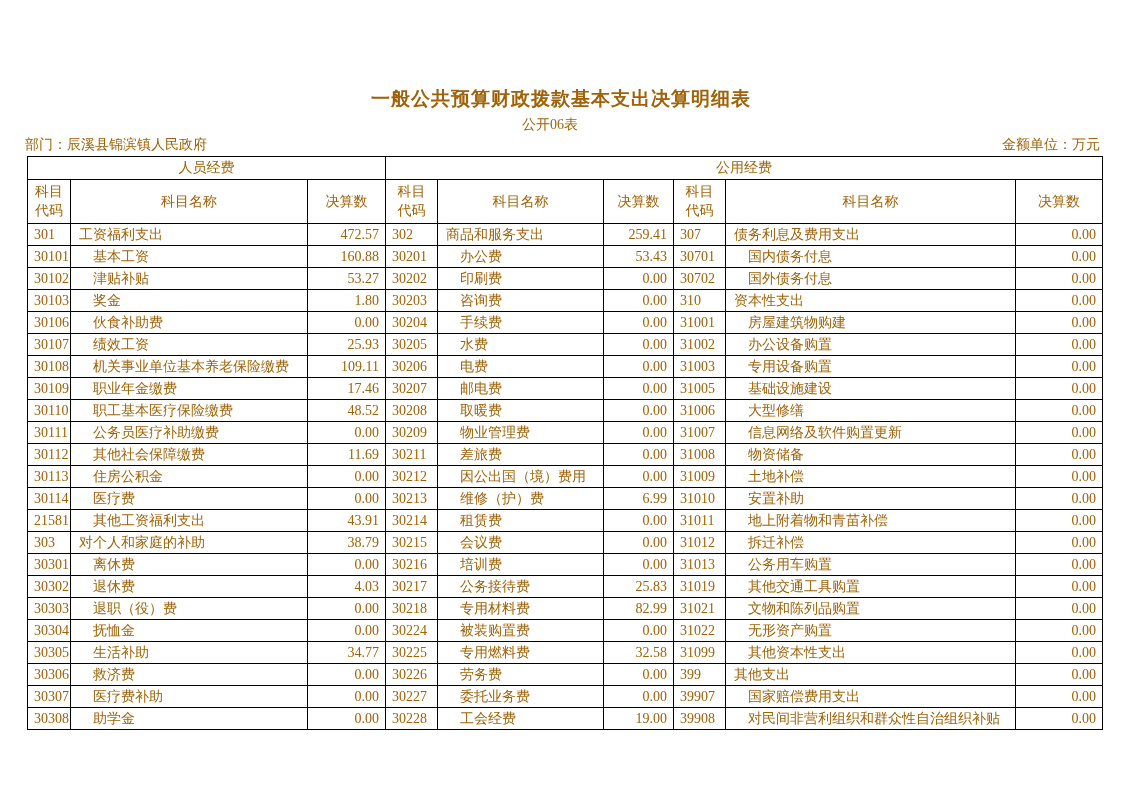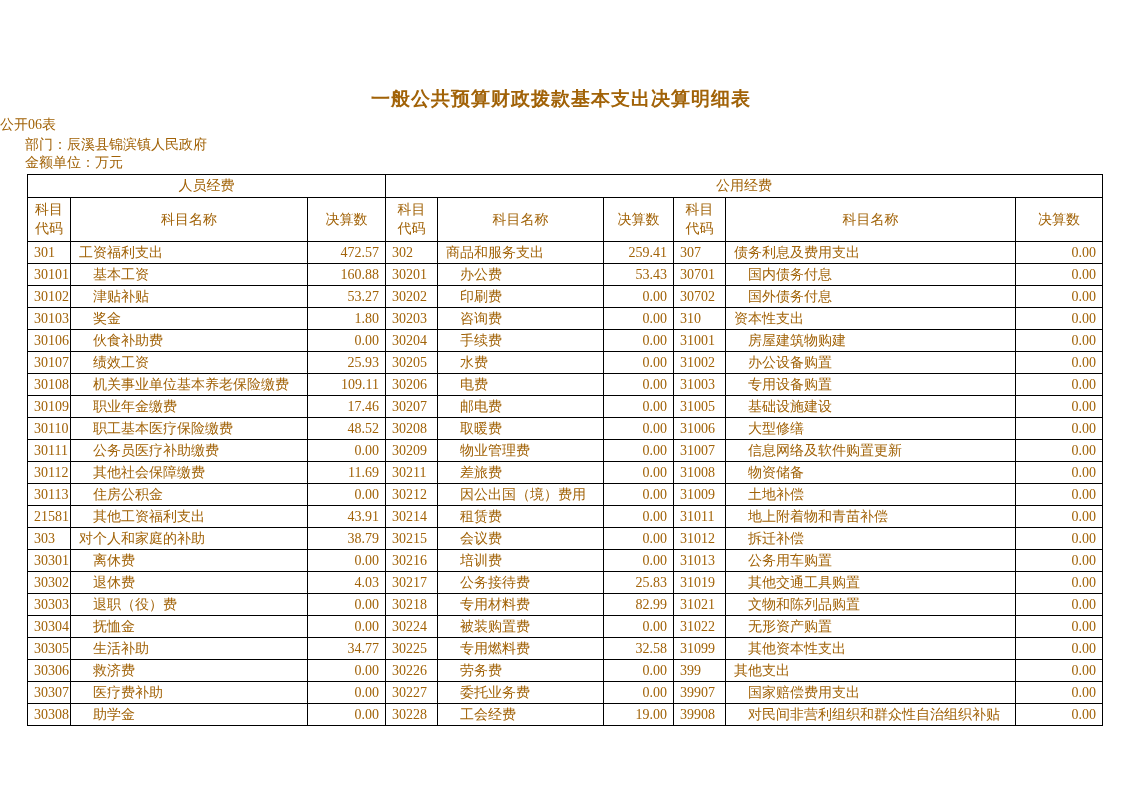--- a/index.html
+++ b/index.html
@@ -15,29 +15,28 @@
   }
   .title {
     margin-top: 86px;
     text-align: center;
     font-size: 19px;
     font-weight: bold;
     letter-spacing: 1px;
   }
   .table-code {
     margin: 4px 22px 0 0;
-    text-align: left;
+    text-align: center;
     font-size: 14px;
   }
   .info-row {
     display: flex;
     justify-content: space-between;
     margin: 2px 22px 2px 25px;
     font-size: 14px;
-    flex-direction: column;
   }
   table.budget-table {
     border-collapse: collapse;
     table-layout: fixed;
     margin-left: 27px;
     width: 1075px;
     font-size: 14px;
   }
   .budget-table th, .budget-table td {
     border: 1px solid #000000;
@@ -235,20 +234,31 @@
           <td class="name lvl1">住房公积金</td>
           <td class="amt">0.00</td>
           <td class="code">30212</td>
           <td class="name lvl1">因公出国（境）费用</td>
           <td class="amt">0.00</td>
           <td class="code">31009</td>
           <td class="name lvl1">土地补偿</td>
           <td class="amt">0.00</td>
         </tr>
         <tr>
+          <td class="code">30114</td>
+          <td class="name lvl1">医疗费</td>
+          <td class="amt">0.00</td>
+          <td class="code">30213</td>
+          <td class="name lvl1">维修（护）费</td>
+          <td class="amt">6.99</td>
+          <td class="code">31010</td>
+          <td class="name lvl1">安置补助</td>
+          <td class="amt">0.00</td>
+        </tr>
+        <tr>
           <td class="code">21581</td>
           <td class="name lvl1">其他工资福利支出</td>
           <td class="amt">43.91</td>
           <td class="code">30214</td>
           <td class="name lvl1">租赁费</td>
           <td class="amt">0.00</td>
           <td class="code">31011</td>
           <td class="name lvl1">地上附着物和青苗补偿</td>
           <td class="amt">0.00</td>
         </tr>

